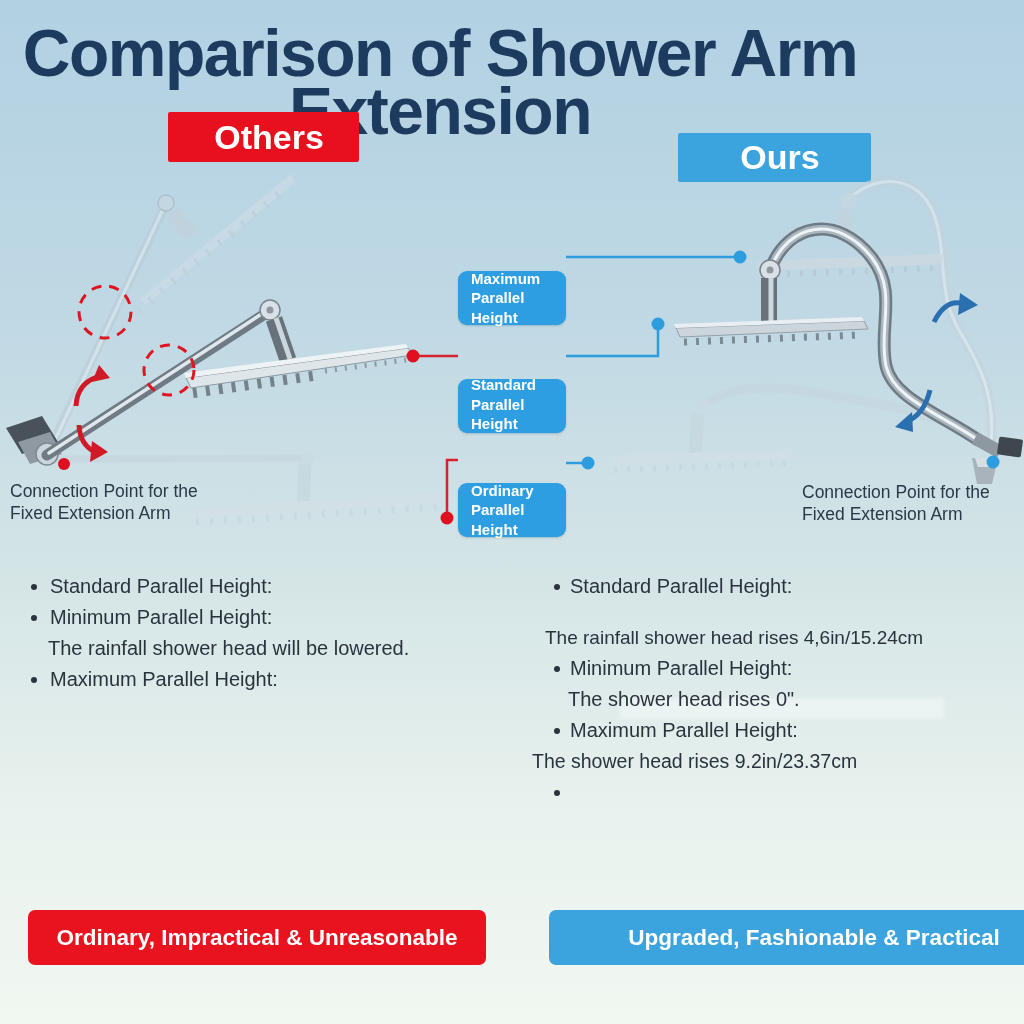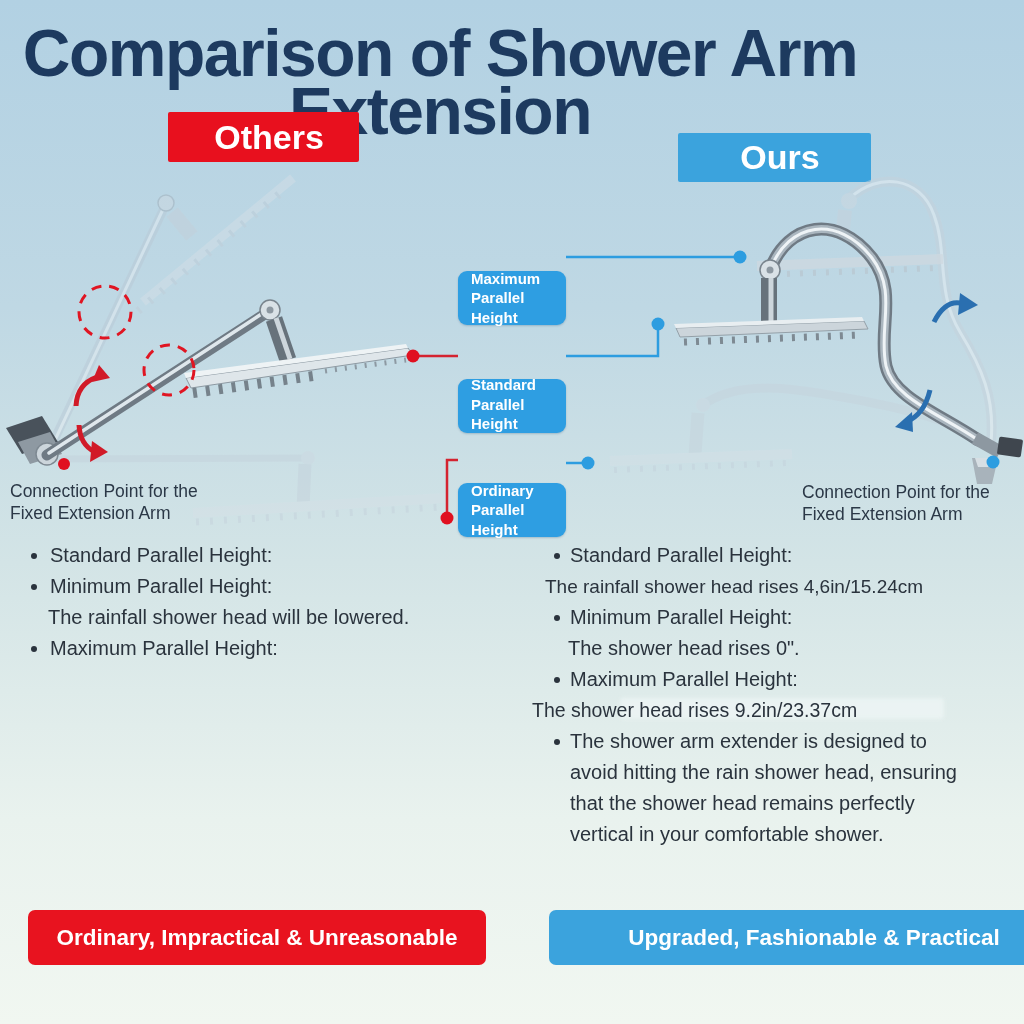--- a/index.html
+++ b/index.html
@@ -24,32 +24,32 @@
     box-shadow:0 1px 2px rgba(30,80,120,.25);
     margin-top:46px;
   }
   .hlabel span{display:block;}
   .hlabel-max{top:225px;}
   .hlabel-std{top:333px;justify-content:flex-end;}
   .hlabel-min{top:437px;}
   .conn-note{position:absolute;font-size:17.5px;color:#2b3847;line-height:1.28;}
   .conn-left{left:10px;top:480px;}
   .conn-right{left:802px;top:481px;}
-  .blist{position:absolute;top:540px;font-size:20px;line-height:31px;color:#2a333d;}
+  .blist{position:absolute;top:571px;font-size:20px;line-height:31px;color:#2a333d;}
   .blist-others{left:30px;width:480px;}
   .blist-ours{left:532px;width:478px;}
   .b-item{position:relative;}
   .dot{position:absolute;top:13px;width:6px;height:6px;border-radius:50%;background:#2a333d;}
   .blist-others .b-item{padding-left:20px;}
   .blist-others .dot{left:1px;}
   .blist-others .b-body{padding-left:18px;}
   .blist-ours .b-item{padding-left:38px;}
   .blist-ours .dot{left:22px;}
   .blist-ours .b-body{padding-left:36px;}
-  .blist-ours .b-body.outdent-a{padding-left:13px;font-size:19px;}
+  .blist-ours .b-body.outdent-a{padding-left:13px;font-size:19px;margin-top:20px;}
   .blist-ours .b-body.outdent-b{padding-left:0px;font-size:19.5px;}
   .b-para{width:404px;}
   .smudge{position:absolute;left:620px;top:698px;width:324px;height:21px;
     background:rgba(244,249,250,0.55);filter:blur(2px);border-radius:3px;}
   .banner{position:absolute;top:910px;height:55px;display:flex;align-items:center;justify-content:center;
     color:#fff;font-size:22.5px;font-weight:bold;border-radius:7px;}
   .banner-others{left:28px;width:458px;background:#e8131f;}
   .banner-ours{left:549px;width:530px;background:#3ba3dd;}
 </style>
 </head>
@@ -218,19 +218,19 @@
     <div class="b-item"><span class="dot"></span><span>Maximum Parallel Height:</span></div>
   </div>
 
   <div class="blist blist-ours">
     <div class="b-item"><span class="dot"></span><span>Standard Parallel Height:</span></div>
     <div class="b-body outdent-a">The rainfall shower head rises 4,6in/15.24cm</div>
     <div class="b-item"><span class="dot"></span><span>Minimum Parallel Height:</span></div>
     <div class="b-body">The shower head rises 0".</div>
     <div class="b-item"><span class="dot"></span><span>Maximum Parallel Height:</span></div>
     <div class="b-body outdent-b">The shower head rises 9.2in/23.37cm</div>
-    <div class="b-item b-para"><span class="dot"></span><span>The shower arm extender is designed to avoid hitting the rain shower head, ensuring that the shower head remains perfectly vertical in your comfortable shower.</span></div>
+    <div class="b-item b-para"><span class="dot"></span></div>
   </div>
 
   <div class="banner banner-others">Ordinary, Impractical &amp; Unreasonable</div>
   <div class="banner banner-ours">Upgraded, Fashionable &amp; Practical</div>
 
 </div>
 
 </body></html>

